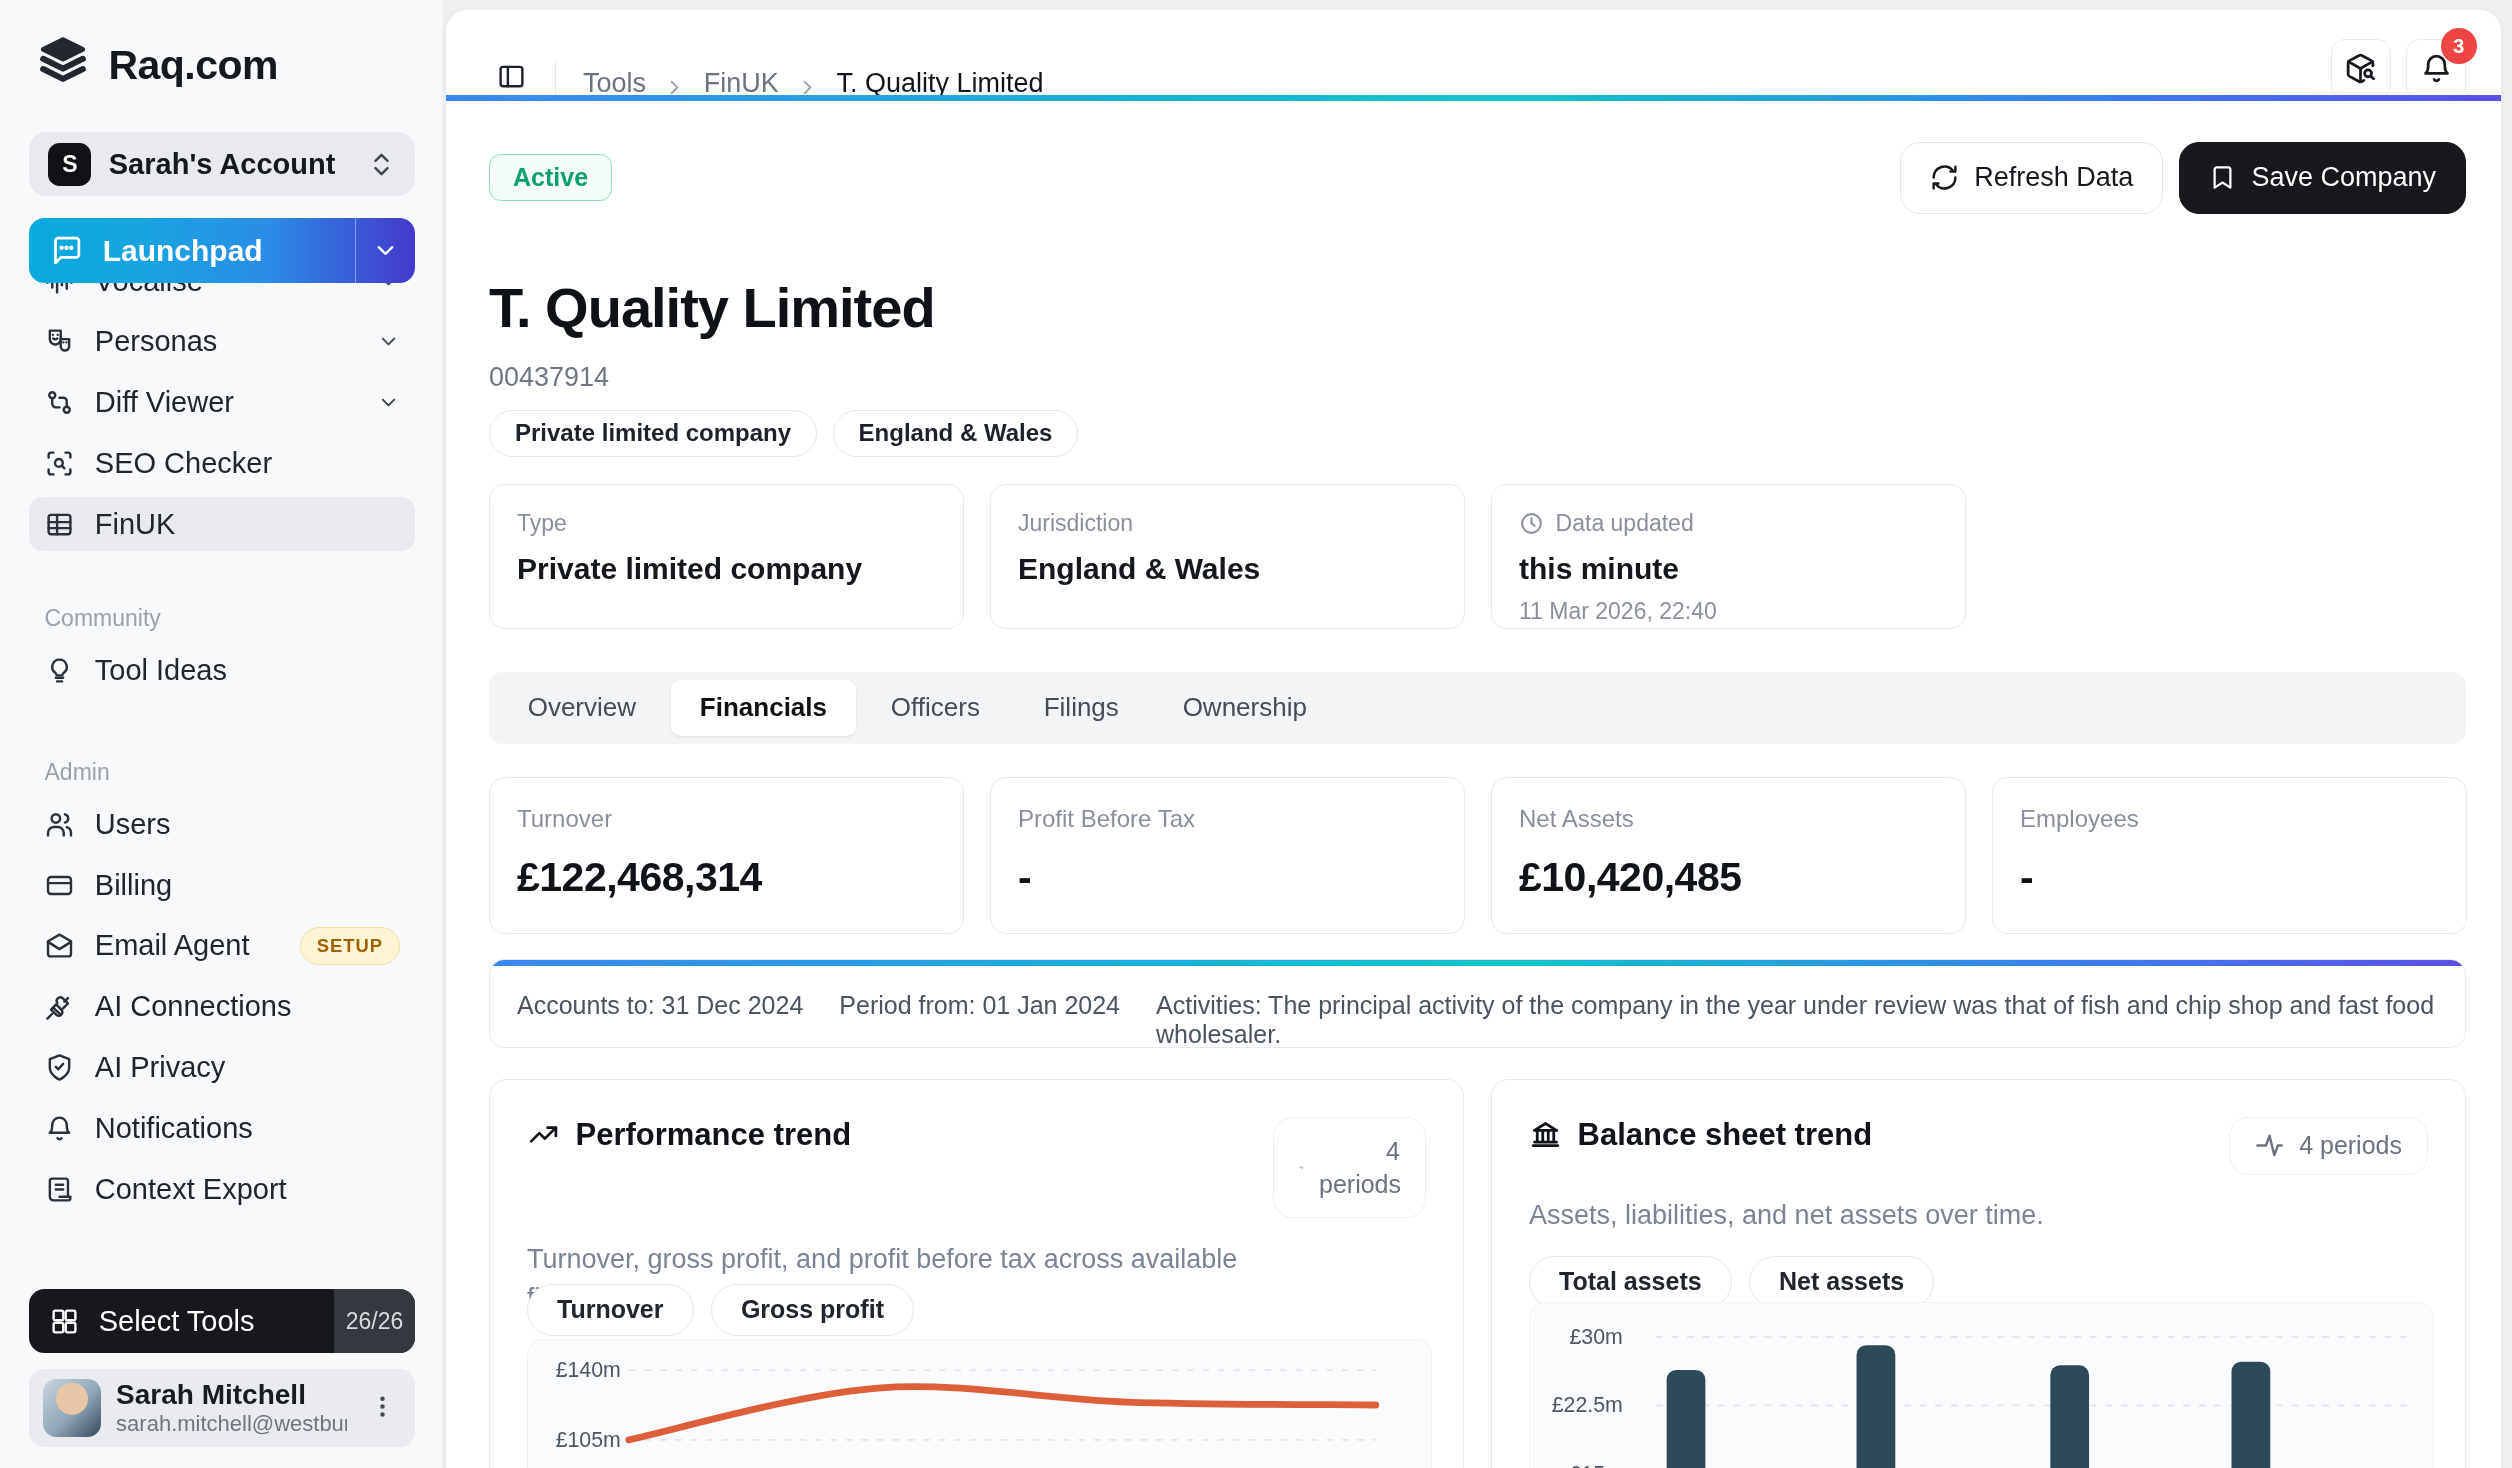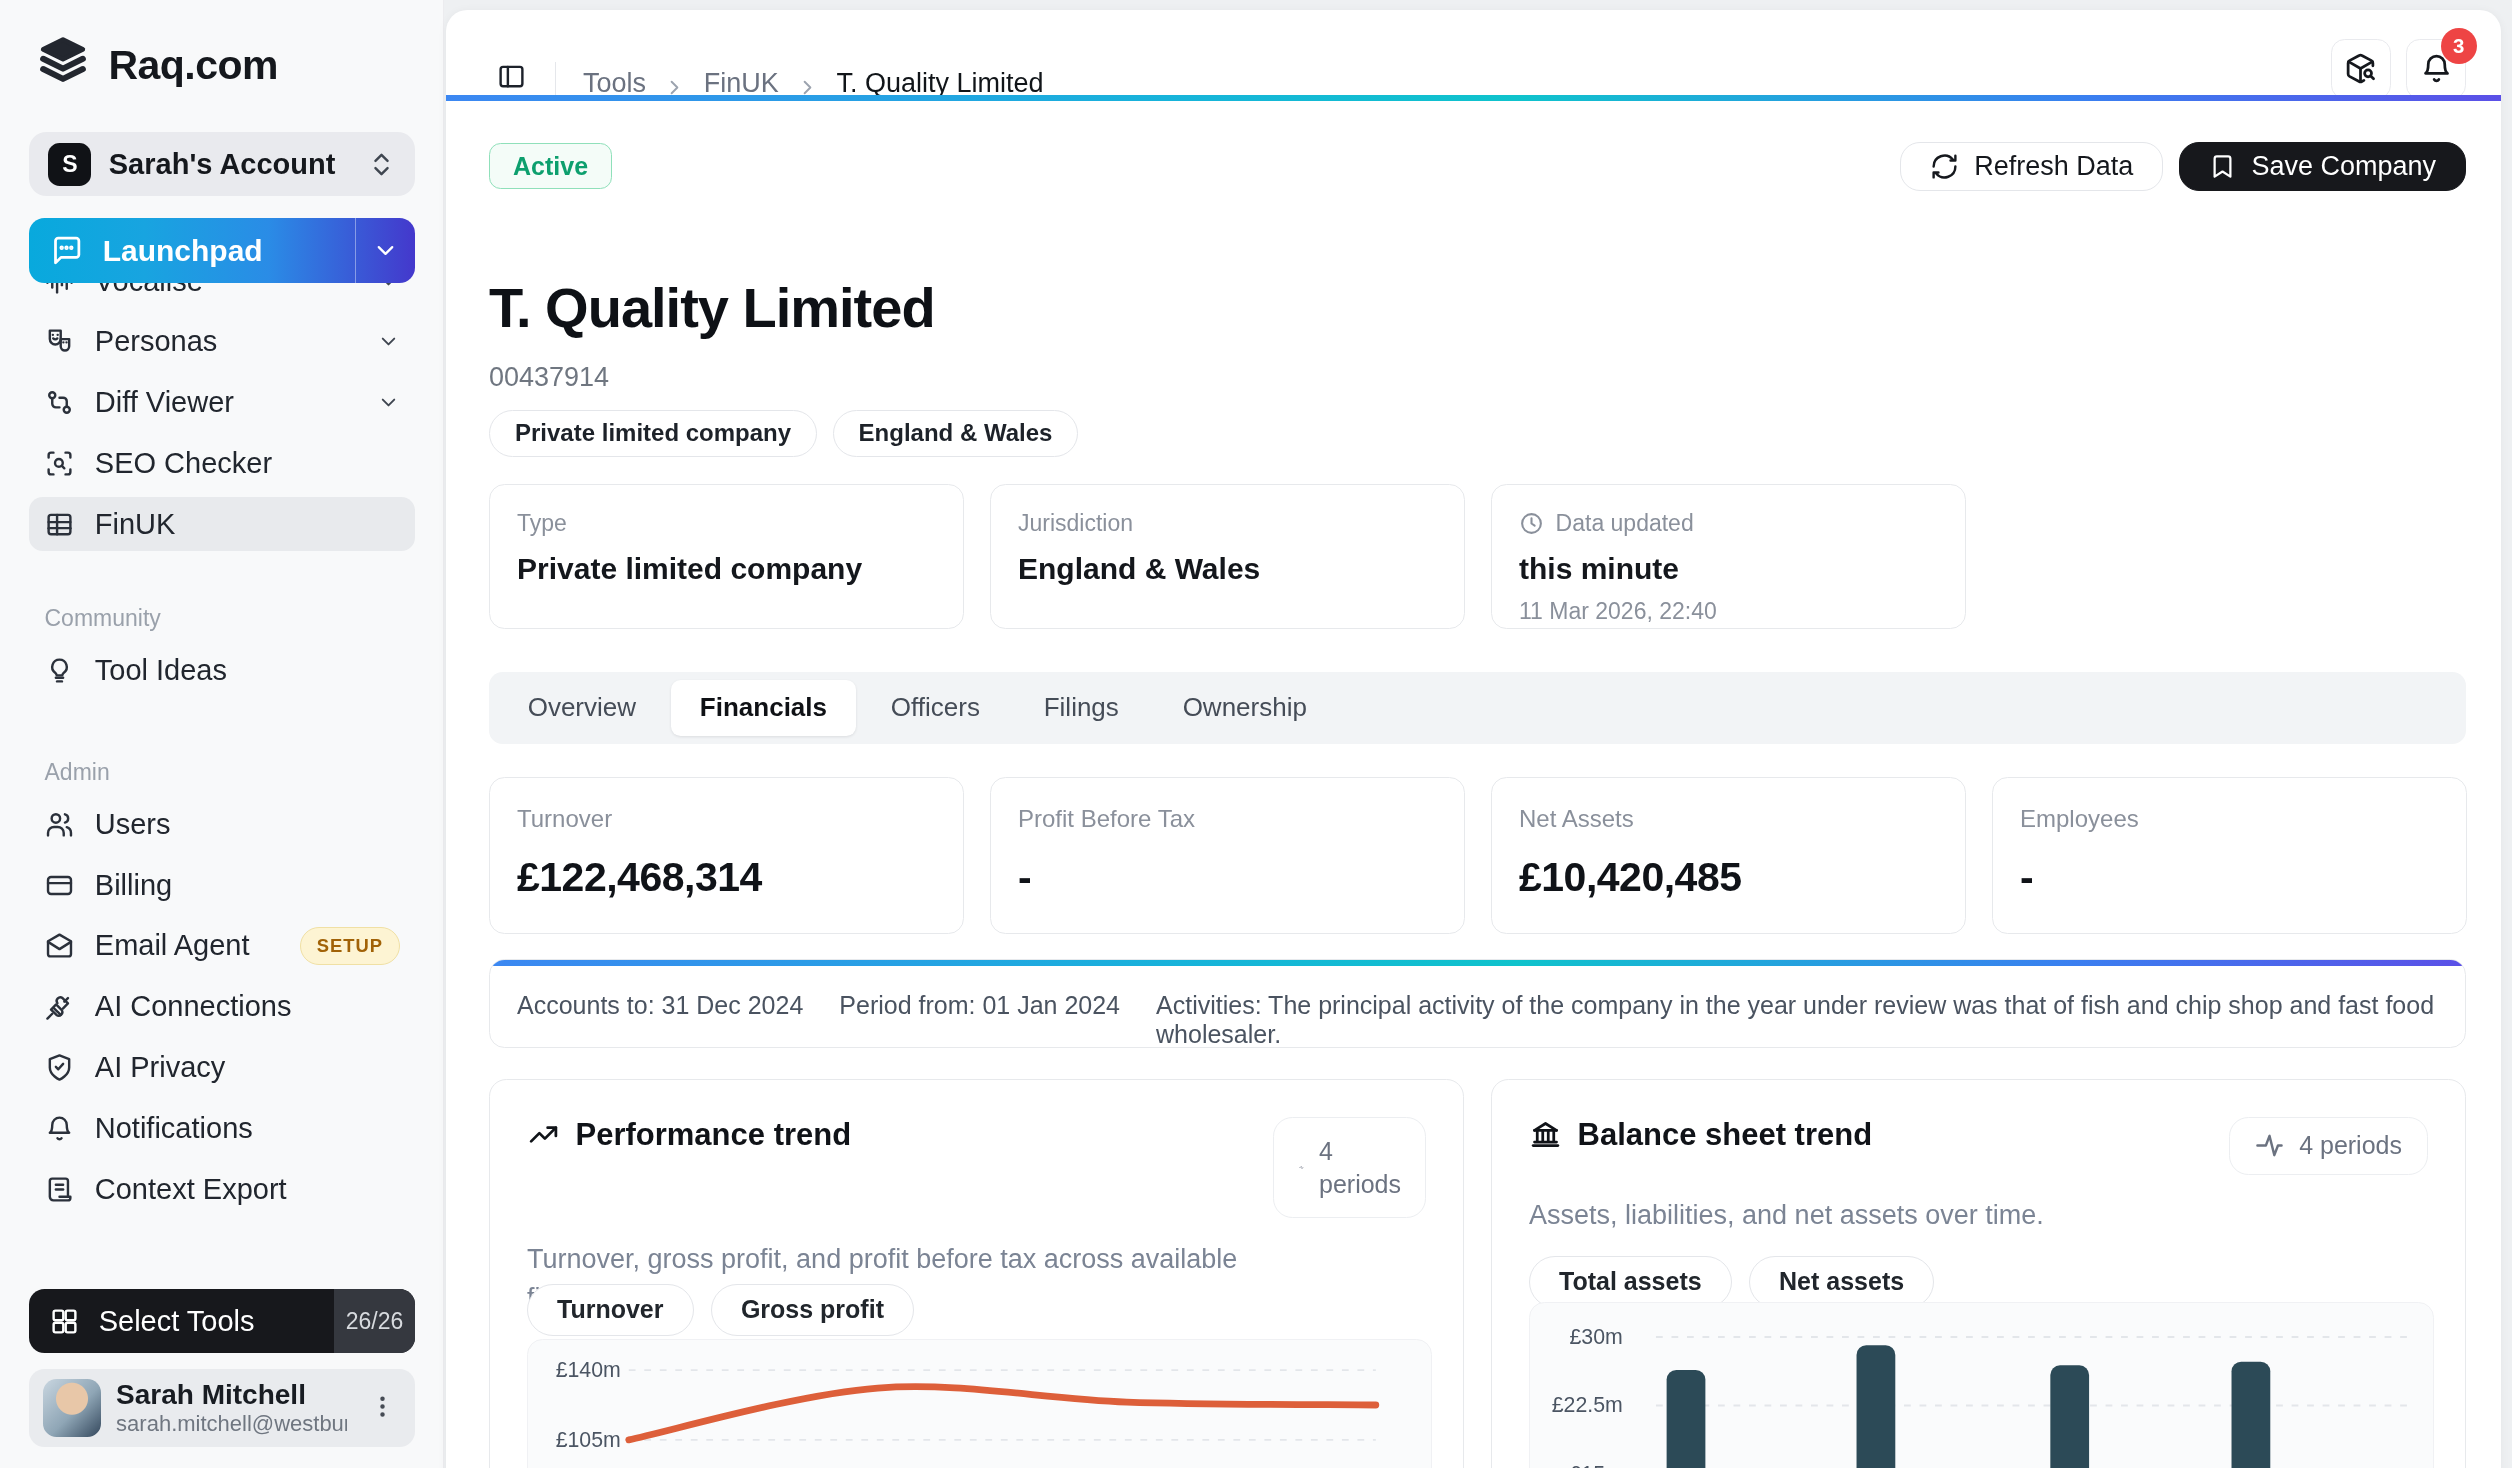--- a/index.html
+++ b/index.html
@@ -51,21 +51,21 @@
   .topbar-right { margin-left:auto; display:flex; gap:15.5px; }
   .icon-btn { width:60px; height:60px; border:1px solid #e9eaee; border-radius:13.6px; background:#fff; display:flex; align-items:center; justify-content:center; color:#15181d; position:relative; cursor:pointer; }
   .bell-badge { position:absolute; top:-11.6px; right:-11.6px; min-width:36px; height:36px; border-radius:968px; background:#ee4444; color:#fff; font-size:20.4px; font-weight:600; display:flex; align-items:center; justify-content:center; }
   .grad-bar { position:absolute; left:0; top:85px; width:100%; height:6.8px; background:linear-gradient(90deg,#3c87f2 0%,#17b3da 35%,#0fc3cc 52%,#3a7ff0 80%,#5b50e7 100%); }
 
   .content { position:absolute; left:43px; top:92px; width:1977px; }
 
   .status-row { position:absolute; top:40px; left:0; width:100%; display:flex; align-items:center; }
   .active-badge { border:1.9px solid #8fe0ba; color:#0d9f6e; background:#f4fcf8; font-size:25px; font-weight:600; padding:7.8px 23px; border-radius:11.6px; }
   .status-actions { margin-left:auto; display:flex; gap:15.5px; }
-  .btn { height:49px; border-radius:20px; display:flex; align-items:center; gap:15.5px; padding:0 29px; font-size:27px; font-weight:500; cursor:pointer; }
+  .btn { height:72px; border-radius:20px; display:flex; align-items:center; gap:15.5px; padding:0 29px; font-size:27px; font-weight:500; cursor:pointer; }
   .btn-outline { background:#fff; border:1px solid #e4e6ea; color:#15181d; }
   .btn-dark { background:#17181c; color:#fff; border:1px solid #17181c; }
 
   .company-title { position:absolute; top:173px; left:0; font-size:56px; font-weight:800; letter-spacing:-1px; color:#0e1116; }
   .company-number { position:absolute; top:260px; left:0; font-size:27px; color:#6f7680; }
   .badge-row { position:absolute; top:308px; left:0; display:flex; gap:15.5px; }
   .pill-badge { border:1px solid #e4e6ea; border-radius:968px; padding:8.7px 25px; font-size:24px; font-weight:600; color:#1d2229; background:#fff; }
 
   .info-row { position:absolute; top:382px; left:0; display:flex; gap:26px; }
   .info-card { width:475px; height:145px; border:1px solid #e7e9ec; border-radius:15.5px; padding:25px 27px; background:#fff; }
@@ -85,21 +85,21 @@
   .accounts-strip { position:absolute; top:857px; left:0; width:1977px; height:89px; border:1px solid #e7e9ec; border-radius:15.5px; background:#fff; overflow:hidden; }
   .accounts-strip::before { content:""; display:block; height:6.8px; background:linear-gradient(90deg,#3c87f2 0%,#17b3da 35%,#0fc3cc 52%,#3a7ff0 80%,#5b50e7 100%); }
   .accounts-inner { display:flex; gap:36px; padding:25px 27px; font-size:25px; color:#4a5360; white-space:nowrap; }
 
   .charts-row { position:absolute; top:977px; left:0; display:flex; gap:27px; }
   .chart-card { width:975px; height:620px; border:1px solid #e7e9ec; border-radius:17.4px; background:#fff; position:relative; padding:37px; }
   .chart-head { display:flex; align-items:flex-start; }
   .chart-title-wrap { display:flex; align-items:center; gap:15.5px; color:#101318; }
   .chart-title { font-size:31px; font-weight:700; }
   .chart-desc { margin-top:21.3px; font-size:27px; color:#7b8494; line-height:1.45; max-width:775px; }
-  .periods-pill { margin-left:auto; border:1px solid #eceef1; border-radius:19.4px; color:#6b7280; font-size:25px; display:flex; align-items:center; gap:15.5px; padding:17.4px 25px; background:#fff; }
+  .periods-pill { margin-left:auto; border:1px solid #eceef1; border-radius:19.4px; color:#6b7280; font-size:25px; display:flex; align-items:center; gap:15.5px; padding:17.4px 25px; background:#fff;text-align:right; }
   .periods-pill.stacked { max-width:153px; line-height:1.3; }
   .toggle-row { position:absolute; left:37px; display:flex; gap:17.4px; }
   .toggle-pill { height:52px; border:1px solid #e4e6ea; border-radius:968px; background:#fff; display:flex; align-items:center; padding:0 29px; font-size:25px; font-weight:600; color:#21262c; cursor:pointer; }
   .plot-box { position:absolute; left:37px; width:905px; height:349px; background:#fafbfc; border:1px solid #f0f1f4; border-radius:15.5px; overflow:hidden; }
   .plot-box svg { position:absolute; inset:0; }
   .ytick { position:absolute; width:85px; text-align:right; font-size:21.3px; color:#4b5563; transform:translateY(-50%); }
 </style>
 </head>
 <body>
 

